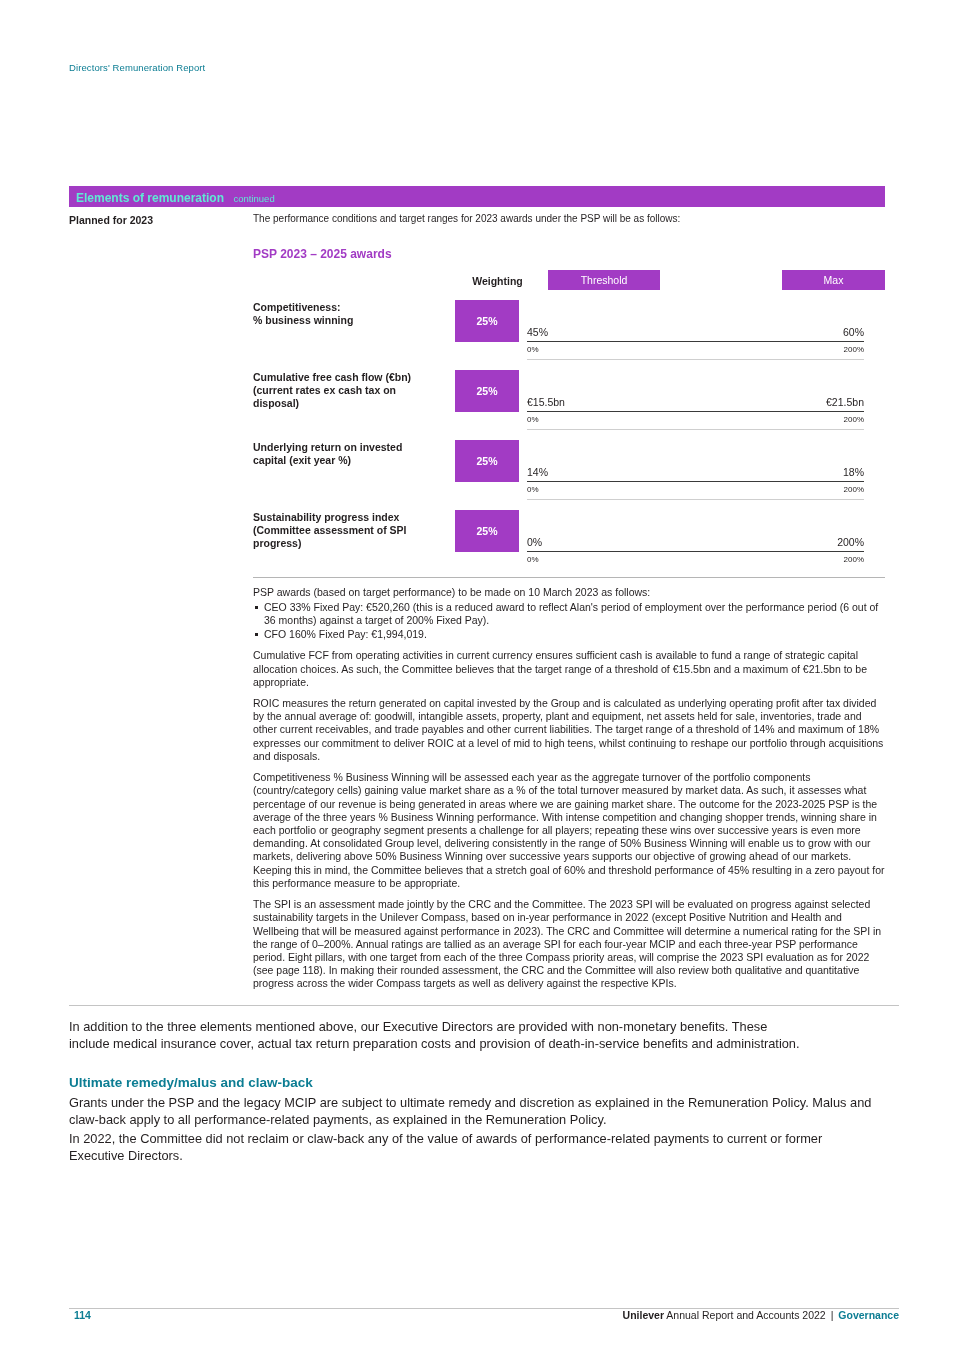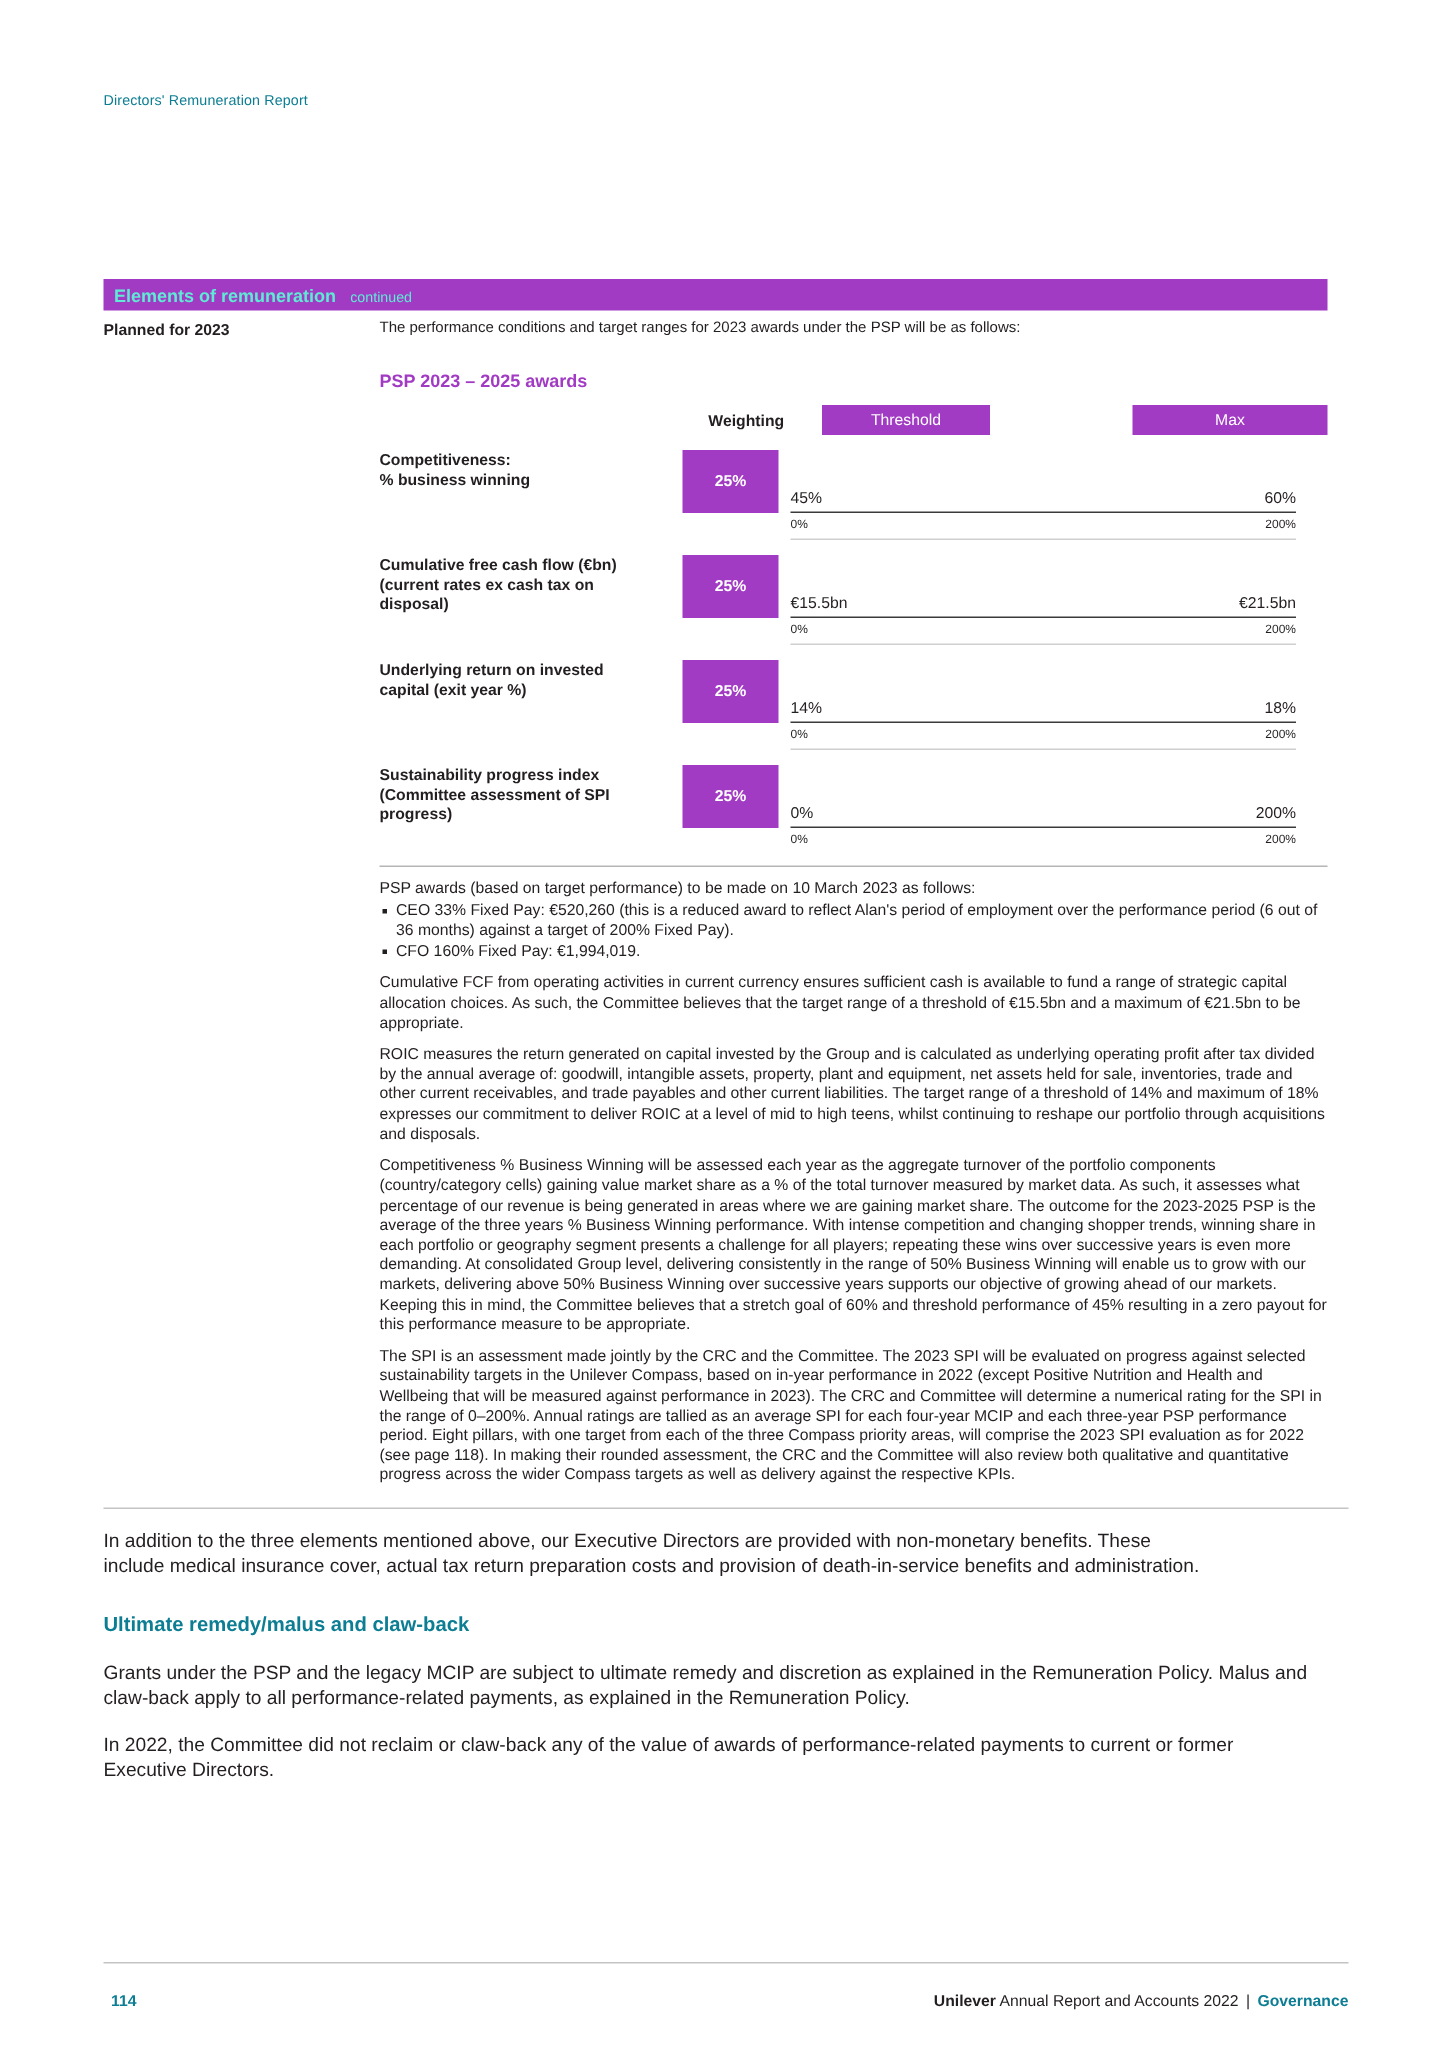--- a/index.html
+++ b/index.html
@@ -22,21 +22,21 @@
   .intro { font-size:10px; line-height:1.25; }
 
   .chart-title { color:#a23bc4; font-weight:bold; font-size:12px; margin-top:21px; }
 
   .chart-header { display:flex; align-items:flex-end; margin-top:9px; }
   .spacer { width:202px; }
   .wh { width:85px; text-align:center; font-weight:bold; font-size:10.5px; padding-bottom:3px; }
   .header-track { width:337px; margin-left:8px; display:flex; justify-content:space-between; }
   .hbox { background:#a23bc4; color:#fff; height:20px; line-height:20px; text-align:center; font-size:10.5px; }
   .hbox.threshold { width:112px; }
-  .hbox.max { width:130px; }
+  .hbox.max { width:103px; }
 
   .chart-row { display:flex; margin-top:10px; }
   .row-label { width:202px; font-weight:bold; font-size:10.5px; line-height:1.28; white-space:pre-line; padding-top:1px; padding-right:8px; }
   .weight-box { width:64px; height:42px; background:#a23bc4; color:#fff; font-weight:bold; font-size:10.5px; display:flex; align-items:center; justify-content:center; }
   .track { width:337px; margin-left:8px; }
   .track-values { height:42px; display:flex; justify-content:space-between; align-items:flex-end; border-bottom:1px solid #3a3a3a; padding-bottom:3px; font-size:10.5px;text-align:center; }
   .track-scale { display:flex; justify-content:space-between; font-size:8px; padding-top:3px; padding-bottom:5px; border-bottom:1px solid #cfcfcf; }
   .chart-row.last .track-scale { border-bottom:none; }
 
   .notes { width:632px; margin-top:8px; border-top:1px solid #b5b5b5; padding-top:8px; font-size:10.5px; }
@@ -44,23 +44,23 @@
   .notes p.first { margin-top:0; }
   .notes ul { list-style:none; margin-top:2px; }
   .notes li { position:relative; padding-left:11px; line-height:1.26; margin-top:1px; }
   .notes li::before { content:""; position:absolute; left:2px; top:5px; width:3px; height:3px; background:#231f20; }
 
   .divider { border:none; border-top:1px solid #c4c4c4; margin:14px 0 0 0; width:830px; }
 
   .wide { width:816px; font-size:12.8px; line-height:1.36; }
   .wide .benefits { margin-top:12px; max-width:742px; }
   .teal-heading { color:#0c7d93; font-size:13.5px; font-weight:bold; margin-top:22px; }
-  .wide .policy { margin-top:13px; max-width:812px; }
-
-  .footer { position:absolute; left:69px; top:1308px; width:830px; border-top:1px solid #c4c4c4; padding-top:19px; display:flex; justify-content:space-between; align-items:flex-end; font-size:10.5px; }
+  .wide .policy { margin-top:1px; max-width:812px; }
+
+  .footer { position:absolute; left:69px; top:1308px; width:830px; border-top:1px solid #c4c4c4; padding-top:0; display:flex; justify-content:space-between; align-items:flex-end; font-size:10.5px; }
   .page-num { color:#0c7d93; font-weight:bold; padding-left:5px; }
   .fr-brand { font-weight:bold; }
   .fr-sep { margin:0 2px; color:#231f20; }
   .fr-section { color:#0c7d93; font-weight:bold; }
 </style>
 </head>
 <body>
 
 <div class="page">
 

